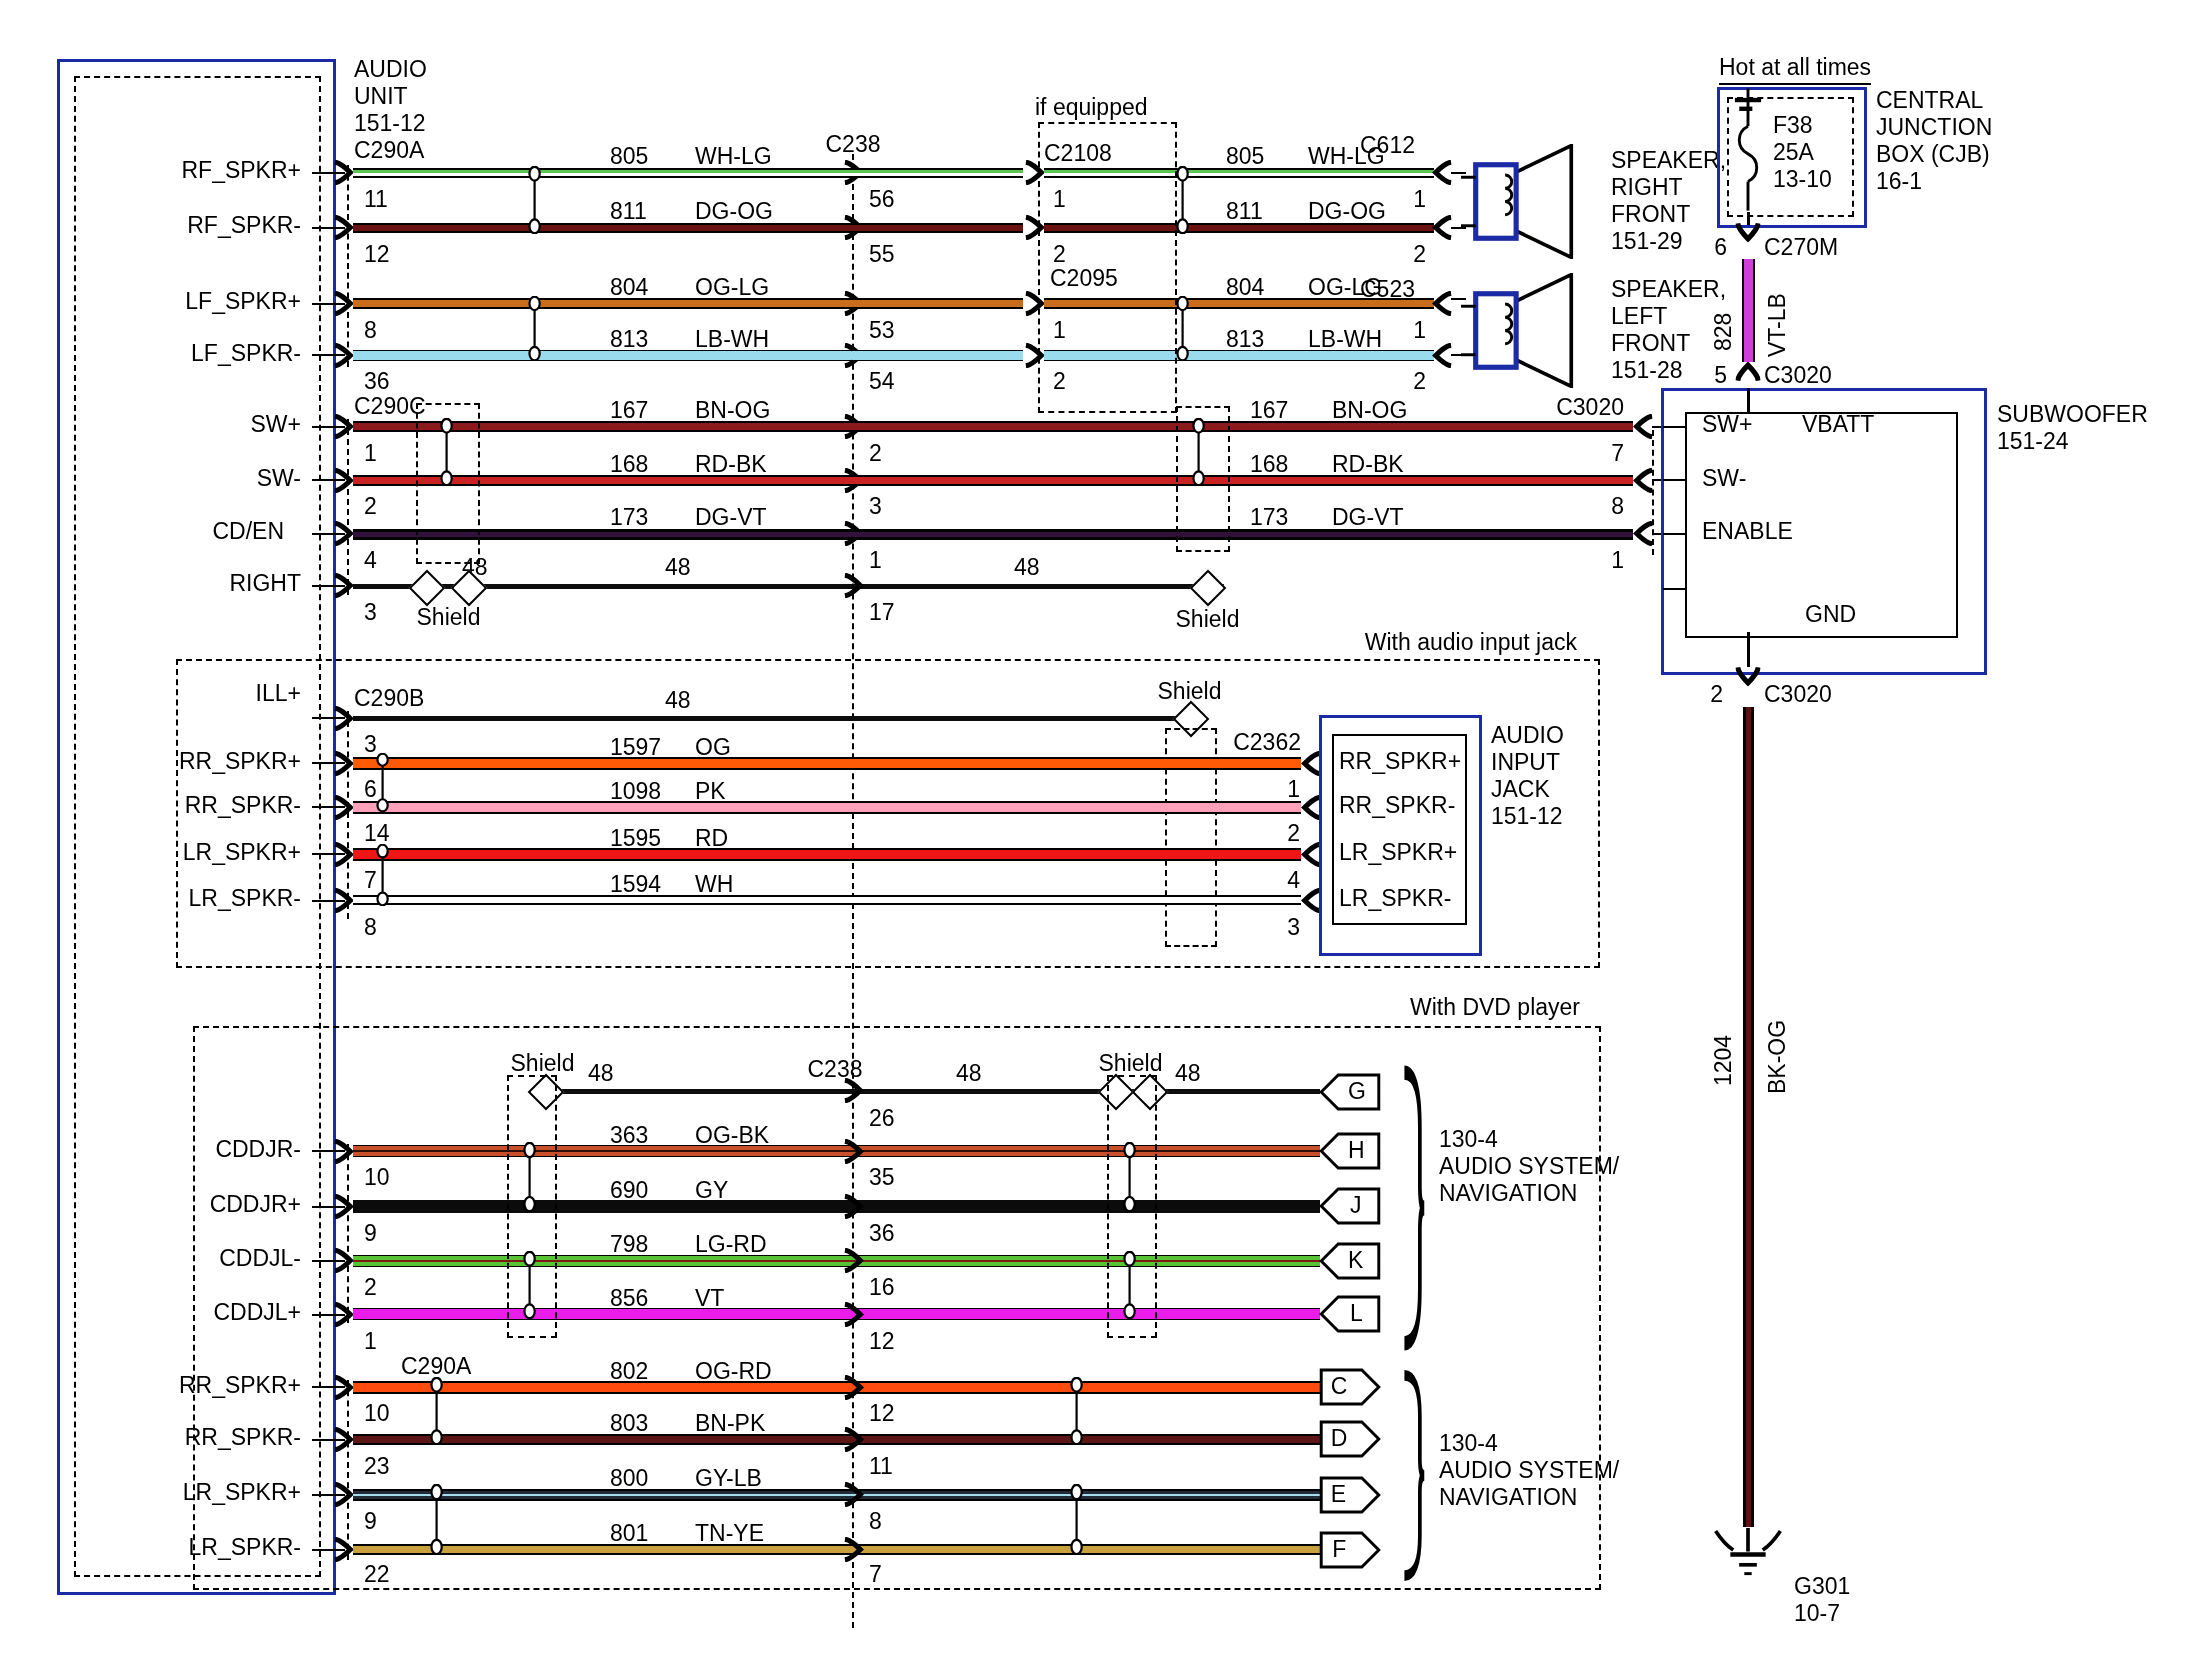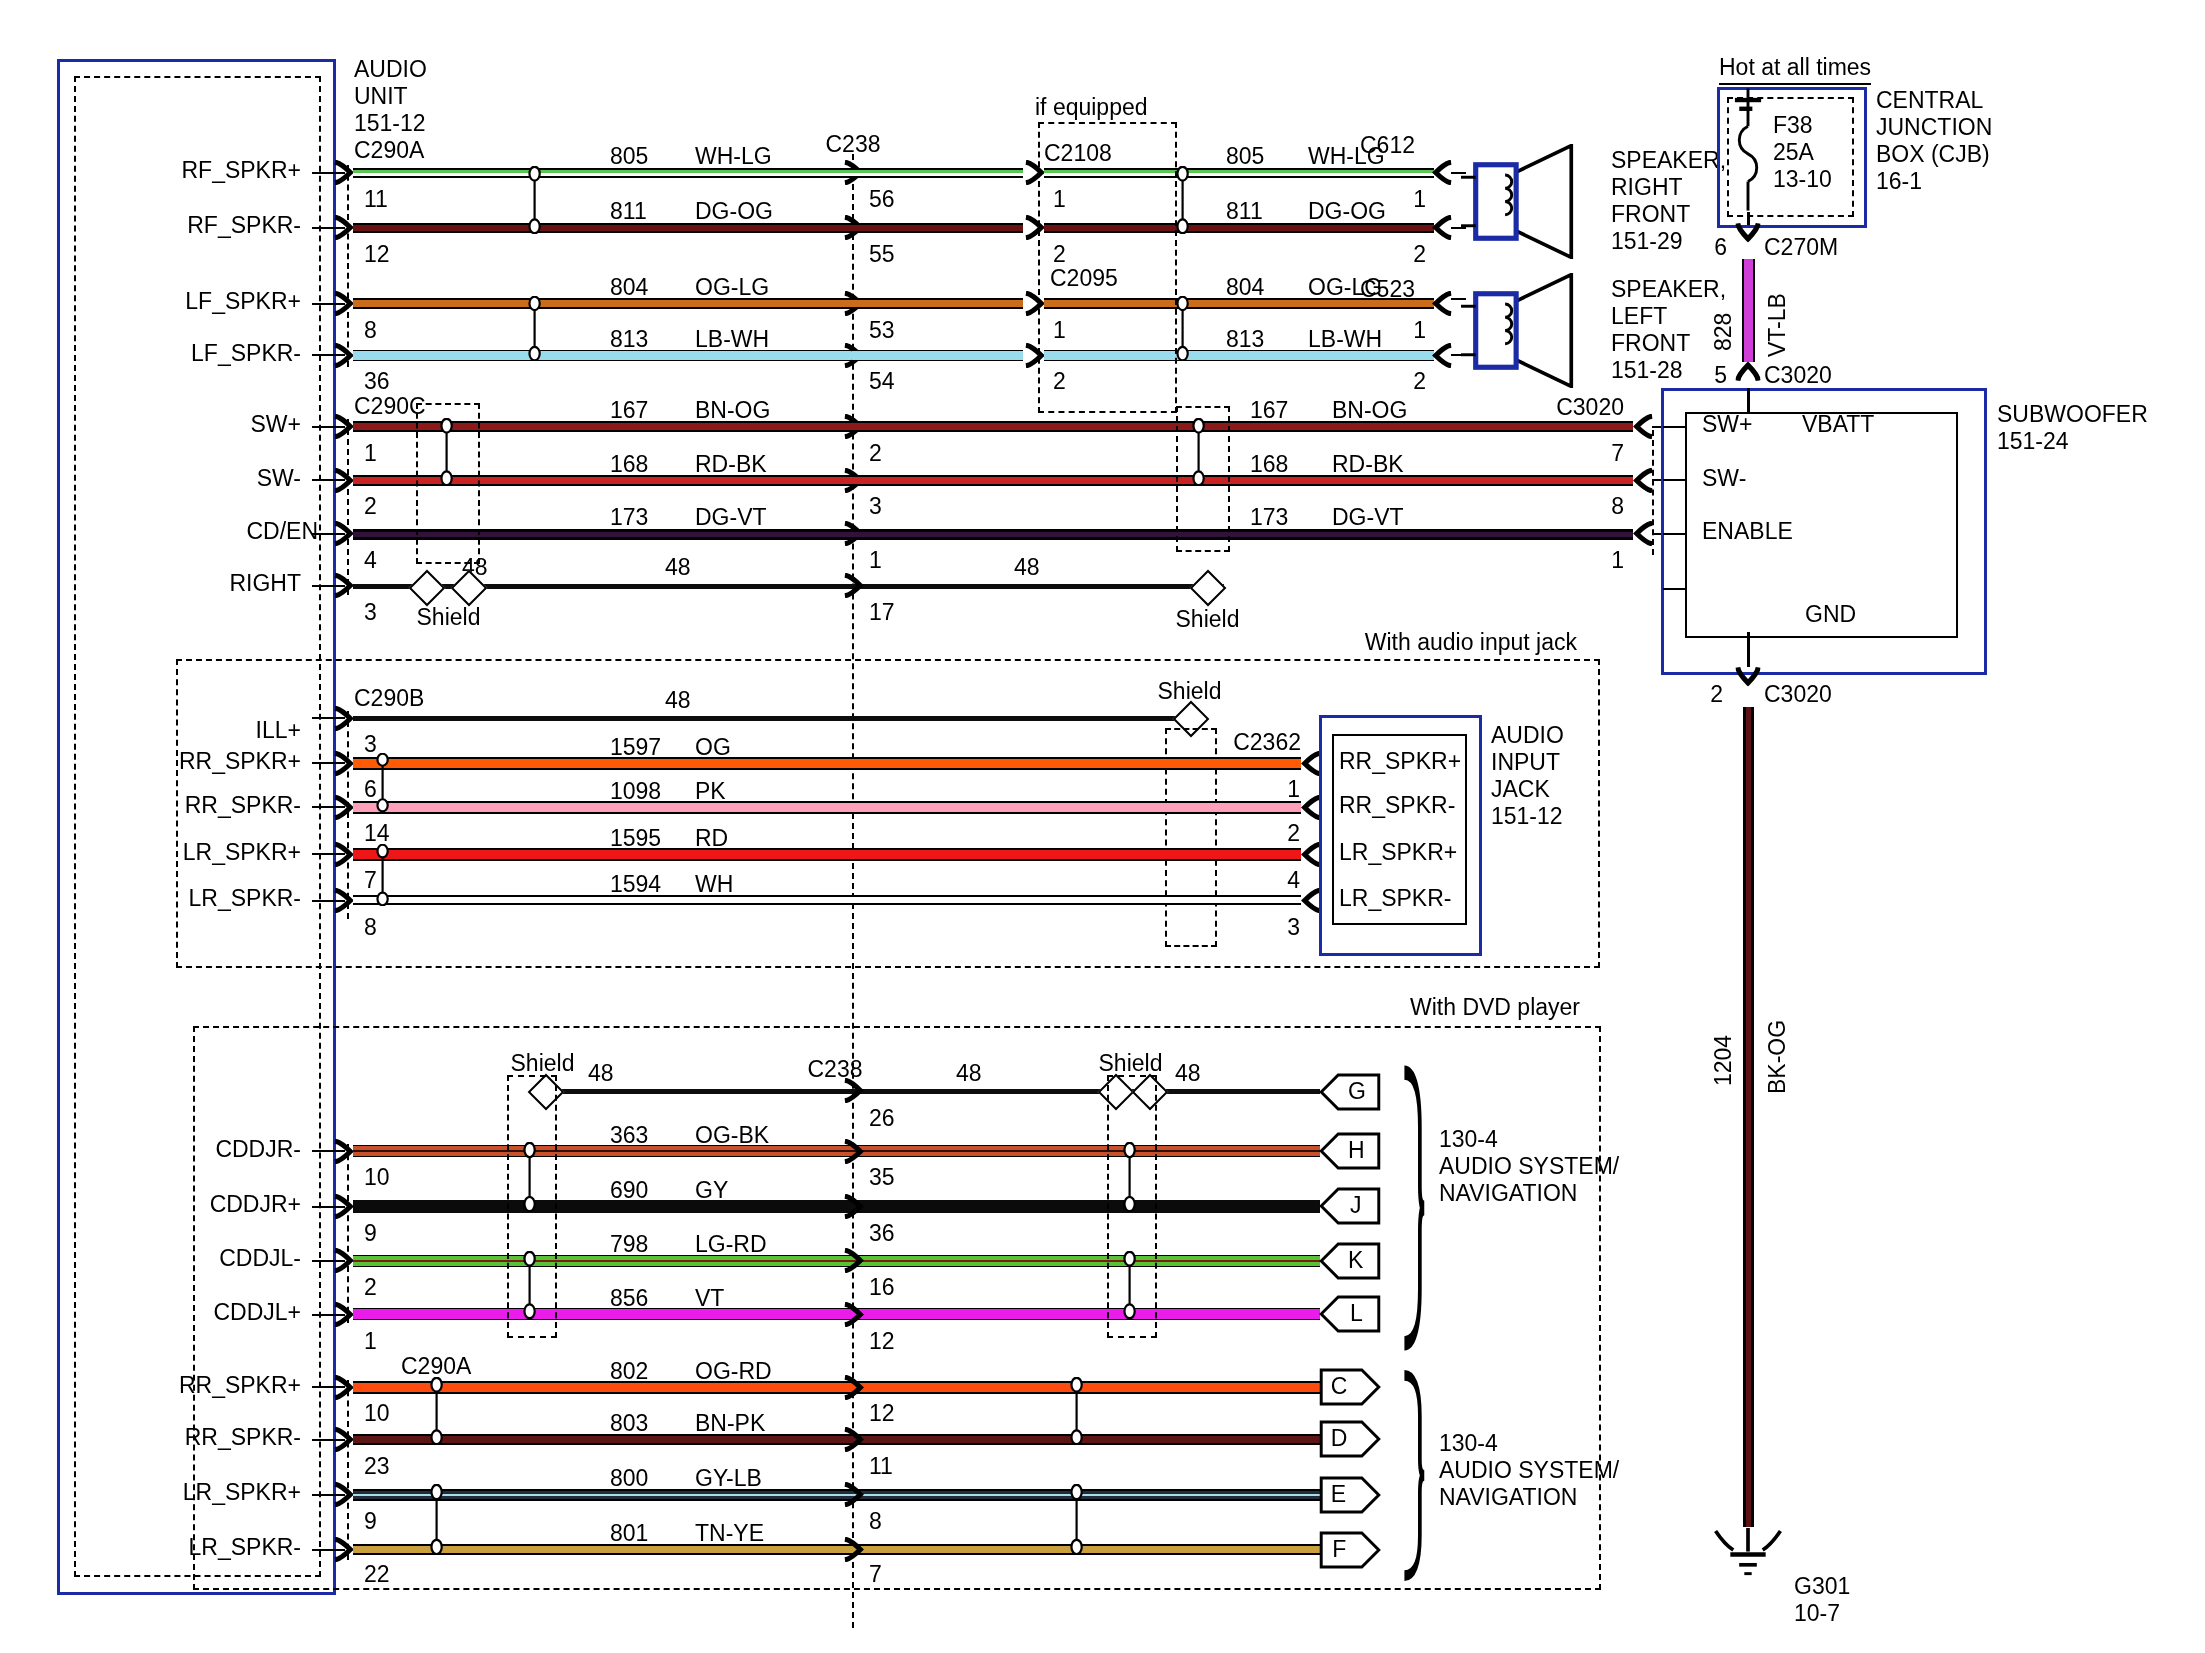--- a/index.html
+++ b/index.html
@@ -289,21 +289,21 @@
 <div class="t" style="left:869px;top:493px">3</div>
 <div class="w rdbk" style="left:852px;top:475px;width:781px"></div>
 <div class="t" style="left:1250px;top:451px">168</div>
 <div class="t" style="left:1332px;top:451px">RD-BK</div>
 <svg class="ch chl" style="left:1633px;top:468px" viewBox="0 0 30 34" width="22" height="25">
       <use href="#chv"></use>
     </svg>
 <div class="t tr" style="left:1580px;top:493px;width:44px">8</div>
 <div class="ln" style="left:1652px;top:479px;width:10.3px"></div>
 
-<div class="t tr" style="left:142px;top:518px;width:176px">CD/EN</div>
+<div class="t tr" style="left:108px;top:518px;width:176px">CD/EN</div>
 <div class="ln" style="left:312px;top:533px;width:33px"></div>
 <svg class="ch" style="left:332px;top:521px" viewBox="0 0 30 34" width="22" height="25">
       <use href="#chv"></use>
     </svg>
 <div class="t" style="left:364px;top:547px">4</div>
 <div class="w dgvt" style="left:353px;top:529px;width:499px"></div>
 <div class="t" style="left:610px;top:504px">173</div>
 <div class="t" style="left:695px;top:504px">DG-VT</div>
 <svg class="ch" style="left:842px;top:521px" viewBox="0 0 30 34" width="22" height="25">
       <use href="#chv"></use>
@@ -404,21 +404,21 @@
 <svg style="position:absolute;left:1711px;top:1528px;width:74px;height:53px" viewBox="0 0 100 72">
       <use href="#gnd"></use>
     </svg>
 <div class="t pre" style="left:1794px;top:1573px">G301
 10-7</div>
 
 <div class="dash" style="left:176px;top:659px;width:1420px;height:305px"></div>
 <div class="t tr" style="left:1250px;top:629px;width:327px">With audio input jack</div>
 <div class="t" style="left:354px;top:685px">C290B</div>
 
-<div class="t tr" style="left:125px;top:717px;width:176px">ILL+</div>
+<div class="t tr" style="left:125px;top:680px;width:176px">ILL+</div>
 <div class="ln" style="left:312px;top:717px;width:33px"></div>
 <svg class="ch" style="left:332px;top:706px" viewBox="0 0 30 34" width="22" height="25">
       <use href="#chv"></use>
     </svg>
 <div class="t" style="left:364px;top:731px">3</div>
 <div class="w bare" style="left:353px;top:716px;width:827px"></div>
 <div class="t" style="left:665px;top:687px">48</div>
 <div class="dia" style="left:1178px;top:706px"></div>
 <div class="t" style="left:1138px;top:678px;width:103px;text-align:center">Shield</div>
 <div class="dash" style="left:1165px;top:728px;width:48px;height:215px"></div>

